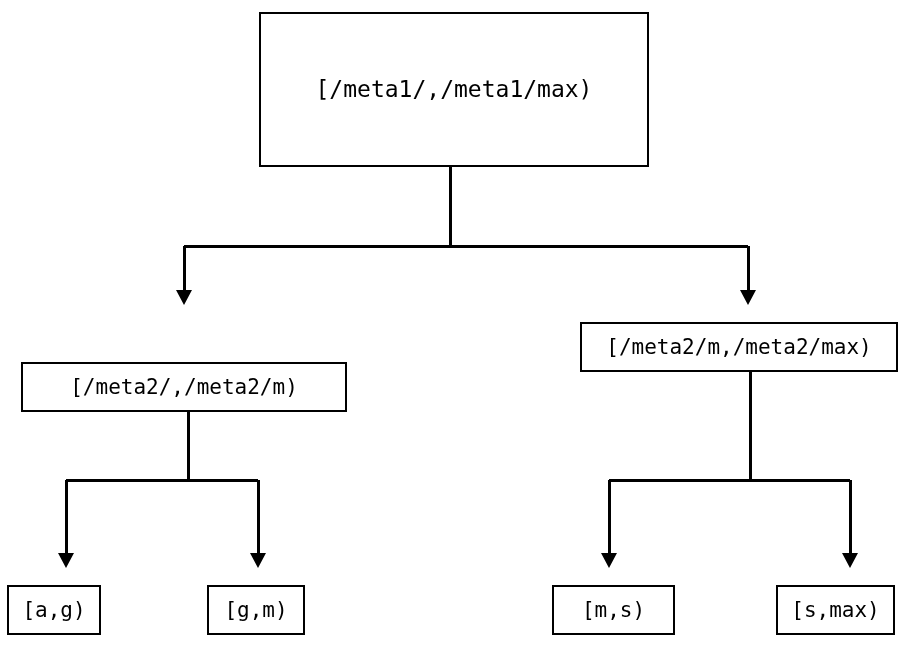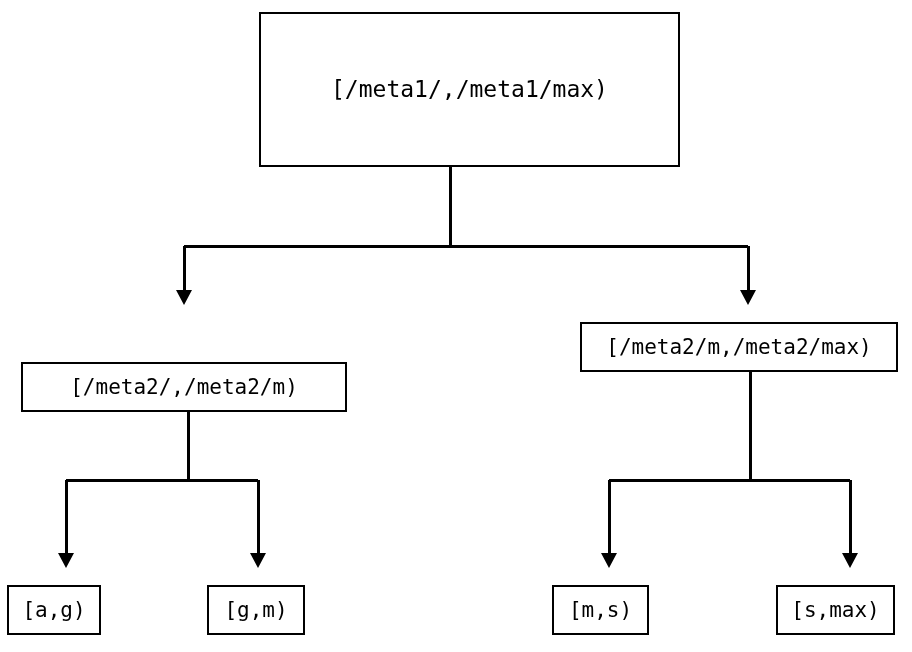--- a/index.html
+++ b/index.html
@@ -28,41 +28,41 @@
     white-space: pre;
   }
   .node-label {
     display: block;
     text-align: center;
     line-height: 1;
   }
   .node-root {
     left: 259px;
     top: 12px;
-    width: 421px;
+    width: 390px;
     height: 155px;
   }
   .node-root .node-label { font-size: 23px; }
 
   .node-mid {
     top: 322px;
     height: 50px;
   }
   .node-mid .node-label { font-size: 21px; }
   .node-mid-left  { left: 21px;  width: 326px; margin-top: 40px; }
   .node-mid-right { left: 580px; width: 318px; }
 
   .node-leaf {
     top: 585px;
     height: 50px;
   }
   .node-leaf .node-label { font-size: 21px; }
   .node-leaf-ag   { left: 7px;   width: 94px; }
   .node-leaf-gm   { left: 207px; width: 98px;  }
-  .node-leaf-ms   { left: 552px; width: 97px; justify-content: center; }
+  .node-leaf-ms   { left: 552px; width: 123px; justify-content: center; }
   .node-leaf-smax { left: 776px; width: 119px; }
 
   .edges {
     position: absolute;
     left: 0;
     top: 0;
     width: 912px;
     height: 652px;
     pointer-events: none;
   }

